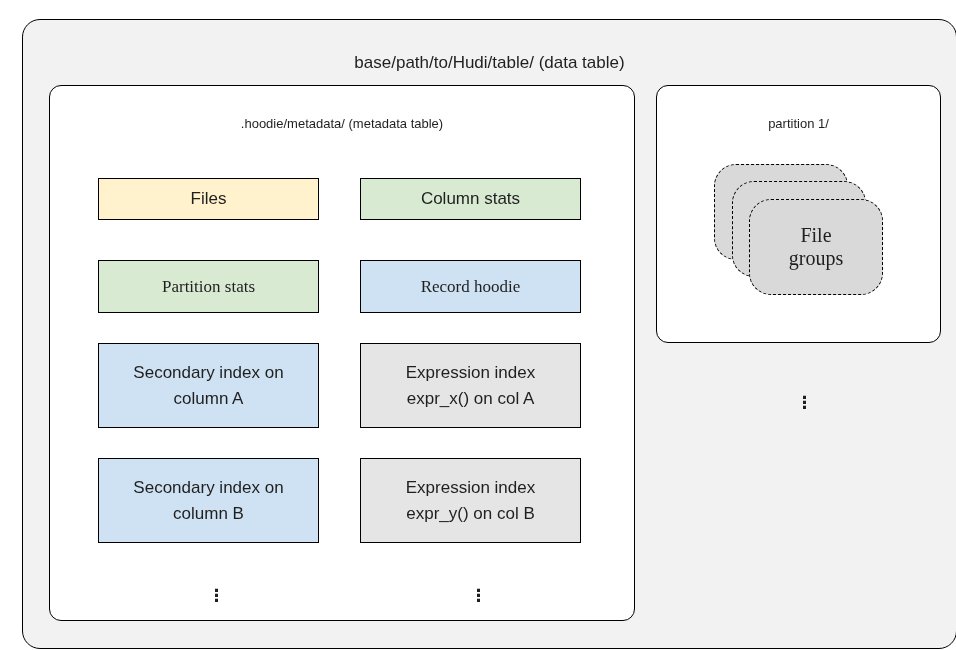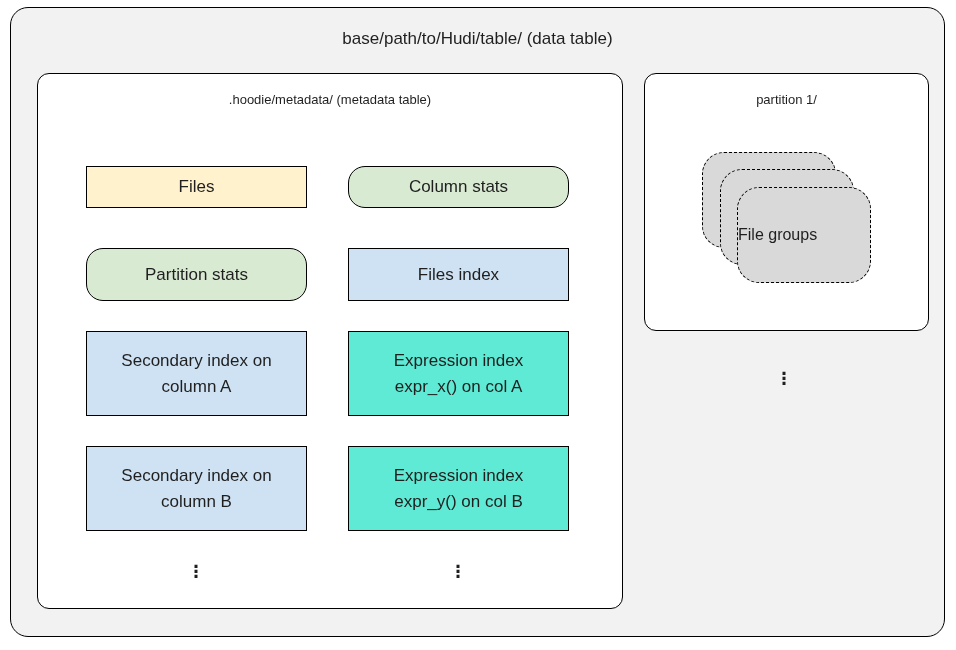--- a/index.html
+++ b/index.html
@@ -1,15 +1,15 @@
 <!DOCTYPE html>
 <html><head>
 <meta charset="utf-8">
 <style>
-  * { box-sizing: border-box; margin: 0; padding: 0; }
+  * { box-sizing: border-box; margin: 0; padding: 12px; }
   html, body {
     width: 956px; height: 650px;
     background: #ffffff;
     font-family: "Liberation Sans", "DejaVu Sans", sans-serif;
     color: #1f1f1f;
     position: relative;
     overflow: hidden;
   }
   #container {
     position: absolute;
@@ -47,27 +47,27 @@
     align-items: center;
     justify-content: center;
     text-align: center;
     font-size: 17px;
     line-height: 26px;
     white-space: pre-line;
   }
   .col1 { left: 48px; }
   .col2 { left: 310px; }
   .row1 { top: 92px;  height: 42px; }
-  .row2 { top: 174px; height: 53px; }
+  .row2 { top: 174px; height: 53px; font-family: Liberation Serif, serif; }
   .row3 { top: 257px; height: 85px; }
   .row4 { top: 372px; height: 85px; }
   .c-yellow { background: #fff2cc; }
-  .c-green  { background: #d9ead3; border-radius: 17px; }
+  .c-green  { background: #d9ead3; }
   .c-blue   { background: #cfe2f3; }
-  .c-purple { background: #5eead4; }
+  .c-purple { background: #e5e5e5; }
   .ellipsis {
     position: absolute;
     width: 24px;
     text-align: center;
     font-size: 17px;
     font-weight: 700;
     line-height: 20px;
     font-family: "DejaVu Sans", sans-serif;
     color: #1f1f1f;
   }
@@ -75,39 +75,40 @@
     position: absolute;
     width: 134px; height: 96px;
     background: #d9d9d9;
     border: 1.3px dashed #000;
     border-radius: 22px;
   }
   .fg-front {
     display: flex;
     align-items: center;
     justify-content: flex-start;
-    font-size: 16px;
+    font-size: 20px;
     text-align: center;
+    font-family: Liberation Serif, serif;
   }
 </style>
 </head>
 <body>
 
 <div id="container">
 
   <div id="root-title">base/path/to/Hudi/table/ (data table)</div>
 
   <div id="metadata-panel" class="panel">
     <div class="panel-title">.hoodie/metadata/ (metadata table)</div>
 
     <div class="cell c-yellow col1 row1">Files</div>
     <div class="cell c-green col2 row1">Column stats</div>
 
     <div class="cell c-green col1 row2">Partition stats</div>
-    <div class="cell c-blue col2 row2">Files index</div>
+    <div class="cell c-blue col2 row2">Record hoodie</div>
 
     <div class="cell c-blue col1 row3">Secondary index on
 column A</div>
     <div class="cell c-purple col2 row3">Expression index
 expr_x() on col A</div>
 
     <div class="cell c-blue col1 row4">Secondary index on
 column B</div>
     <div class="cell c-purple col2 row4">Expression index
 expr_y() on col B</div>

